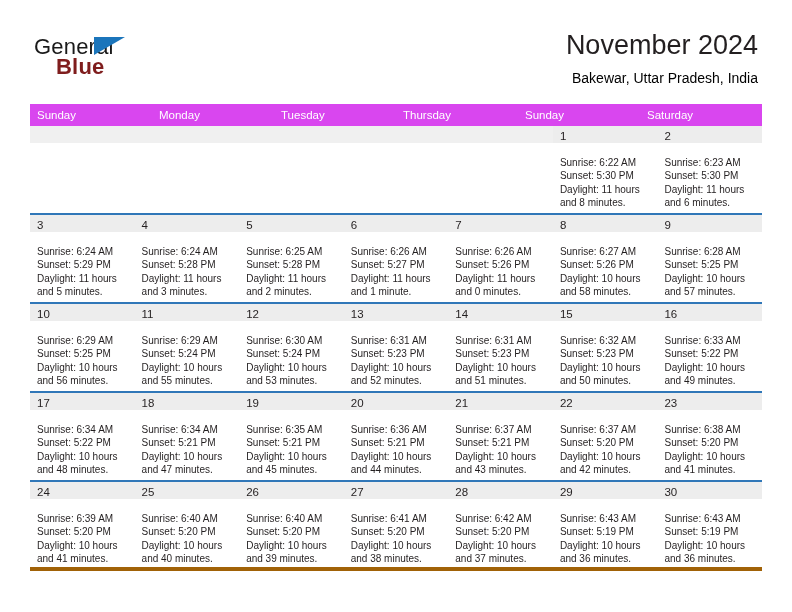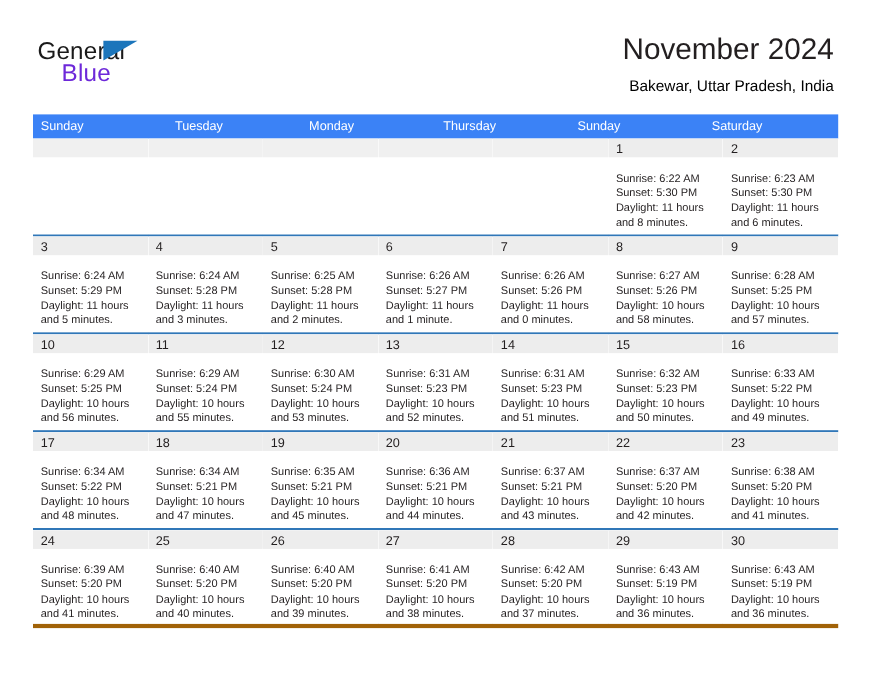--- a/index.html
+++ b/index.html
@@ -46,22 +46,23 @@
     letter-spacing: 0.2px;
     color: #1a1a1a;
     font-family: "Liberation Sans", sans-serif;
   }
   .logo-blue {
     position: absolute;
     left: 22px;
     top: 20px;
     font-size: 22px;
     letter-spacing: 0.2px;
-    color: #6d28d9;
+    color: #7f1d1d;
     font-family: "Liberation Sans", sans-serif;
+    font-weight: bold;
   }
   .logo-triangle {
     position: absolute;
     left: 60px;
     top: 3px;
     width: 0;
     height: 0;
     border-left: 31px solid #1b75bb;
     border-bottom: 18px solid transparent;
   }
@@ -90,21 +91,21 @@
   
   .calendar {
     position: absolute;
     left: 30px;
     top: 104px;
     width: 732px;
   }
 
   .weekday-row {
     display: flex;
-    background: #3b82f6;
+    background: #d946ef;
     height: 22px;
   }
   .weekday {
     flex: 1 1 0;
     color: #ffffff;
     font-size: 11.5px;
     line-height: 22px;
     padding-left: 7px;
     box-sizing: border-box;
     white-space: nowrap;
@@ -169,22 +170,22 @@
     <div class="title-block">
       <div class="cal-title">November 2024</div>
       <div class="cal-subtitle">Bakewar, Uttar Pradesh, India</div>
     </div>
 
   </div>
 
   <div class="calendar">
     <div class="weekday-row" id="weekday-row">
         <div class="weekday">Sunday</div>
+        <div class="weekday">Monday</div>
         <div class="weekday">Tuesday</div>
-        <div class="weekday">Monday</div>
         <div class="weekday">Thursday</div>
         <div class="weekday">Sunday</div>
         <div class="weekday">Saturday</div>
       </div>
     <div id="weeks-container">
         <div class="week-row">
           <div class="day-cell empty">
             <div class="daynum-band"><span class="daynum"></span></div>
             <div class="day-info"></div>
           </div>

